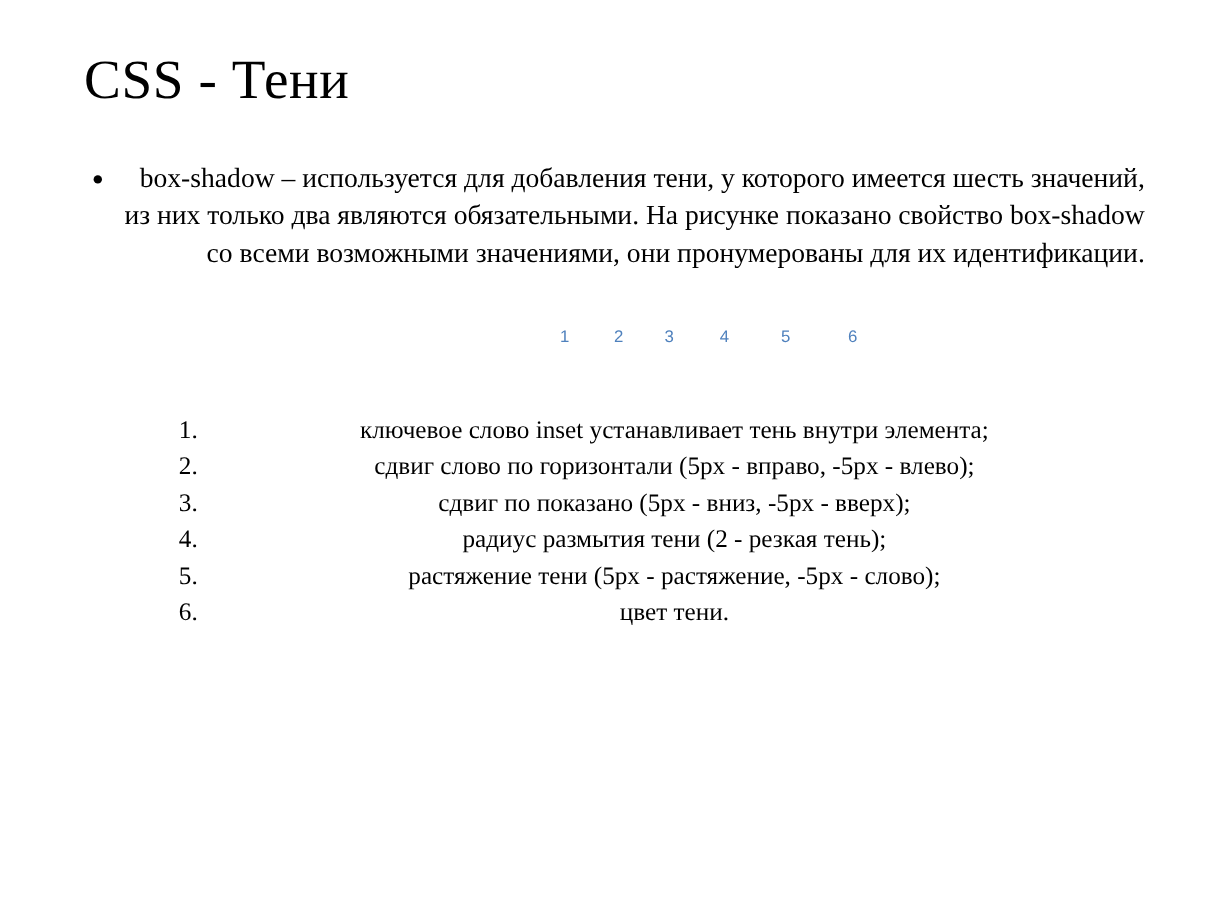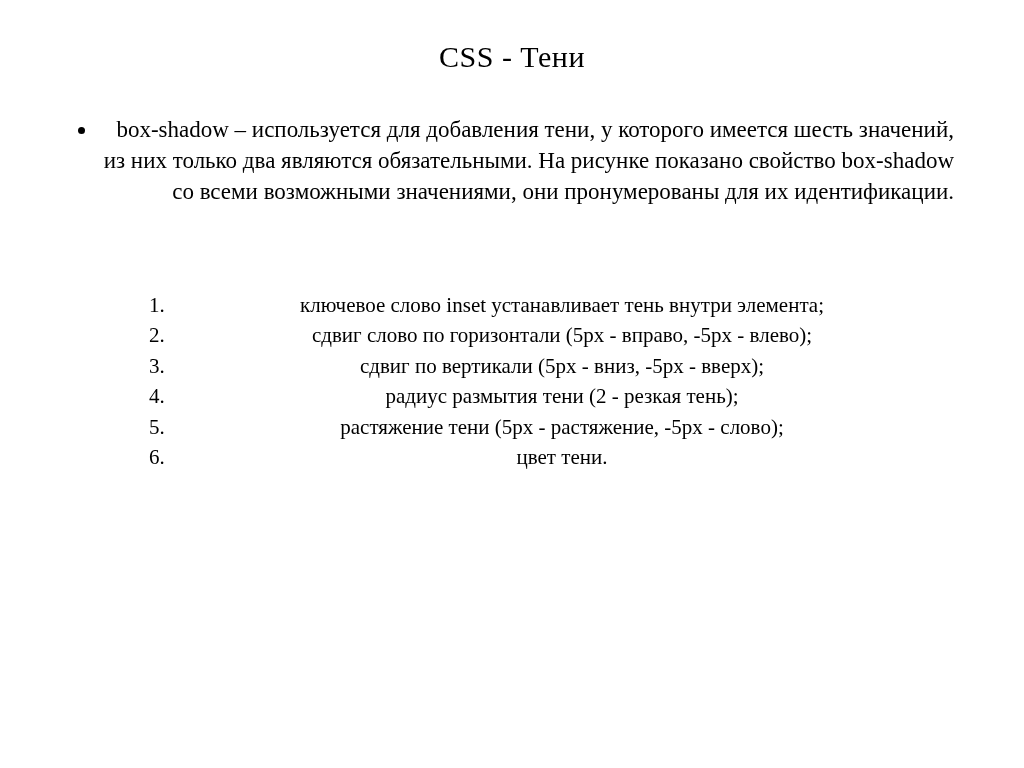--- a/index.html
+++ b/index.html
@@ -12,23 +12,22 @@
     color: #000000;
   }
   .slide {
     width: 1024px;
     height: 768px;
     position: relative;
     box-sizing: border-box;
     padding: 40px 70px 40px 70px;
   }
   h1.title {
-    font-size: 30px;
+    font-size: 46px;
     font-weight: normal;
-    text-align: center;
     margin: 0 0 40px 0;
     letter-spacing: 0.5px;
   }
   ul.main-bullets {
     list-style: disc;
     margin: 0 0 30px 0;
     padding-left: 28px;
     font-size: 23px;
     line-height: 1.35;
     text-align: right;
@@ -78,25 +77,28 @@
 
 <div class="slide">
 
   <h1 class="title">CSS - Тени</h1>
 
   <ul class="main-bullets">
     <li>box-shadow – используется для добавления тени, у которого имеется шесть значений, из них только два являются обязательными. На рисунке показано свойство box-shadow со всеми возможными значениями, они пронумерованы для их идентификации.</li>
   </ul>
 
   <div class="code-figure">
+    <div class="num-row">
+      <span style="width:140px;"></span><span style="width:48px;">1</span><span style="width:42px;">2</span><span style="width:42px;">3</span><span style="width:50px;">4</span><span style="width:52px;">5</span><span style="width:60px;">6</span>
+    </div>
     <br>
   </div>
 
   <ol class="legend">
     <li>ключевое слово inset устанавливает тень внутри элемента;</li>
     <li>сдвиг слово по горизонтали (5px - вправо, -5px - влево);</li>
-    <li>сдвиг по вертикали (5px - вниз, -5px - вверх);</li>
+    <li>сдвиг по показано (5px - вниз, -5px - вверх);</li>
     <li>радиус размытия тени (2 - резкая тень);</li>
     <li>растяжение тени (5px - растяжение, -5px - слово);</li>
     <li>цвет тени.</li>
   </ol>
 
 </div>
 
 </body></html>

